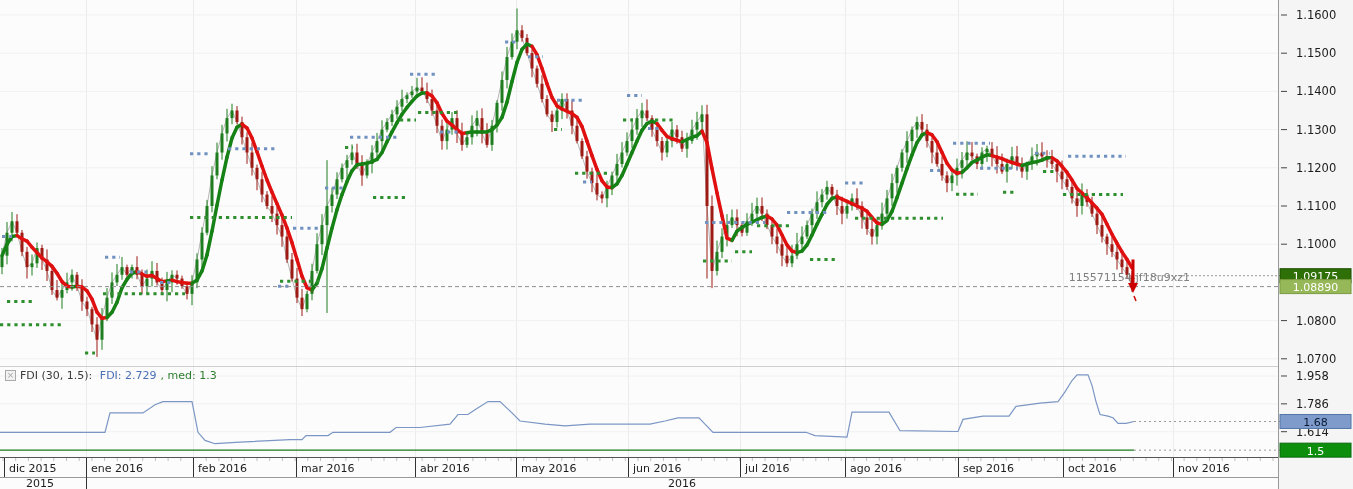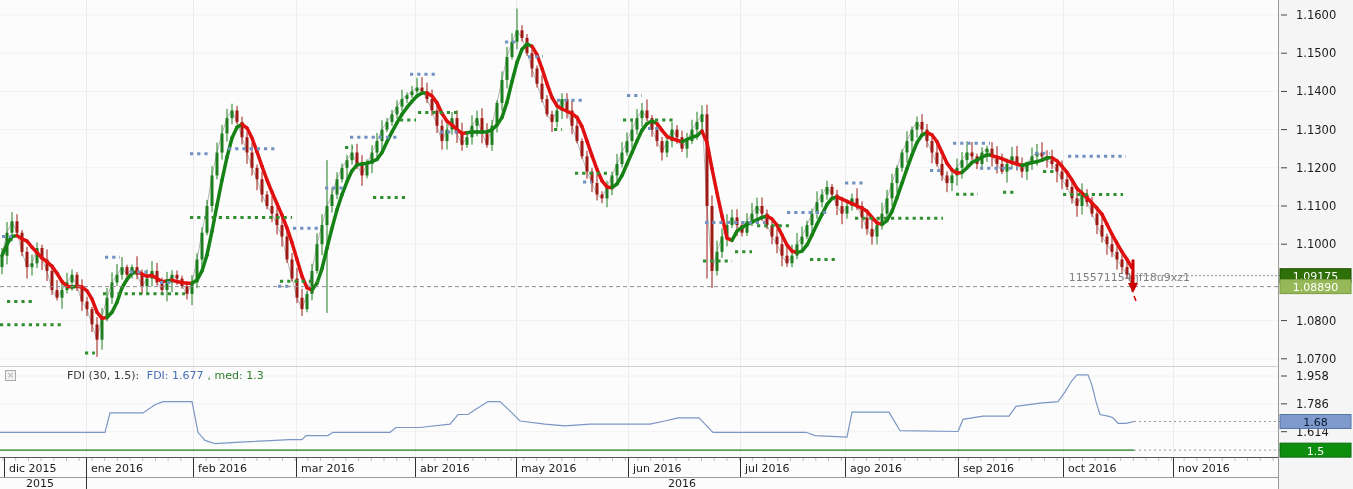--- a/index.html
+++ b/index.html
@@ -3,21 +3,21 @@
 <meta charset="utf-8">
 <style>
   html,body{margin:0;padding:0;background:#fcfcfc;}
   .app{position:relative;width:1353px;height:489px;overflow:hidden;
        font-family:"DejaVu Sans","Liberation Sans",sans-serif;background:#fcfcfc;}
   svg{position:absolute;left:0;top:0;display:block;}
   .fdi-legend{position:absolute;left:5px;top:369px;font-size:11px;color:#3a3a3a;
       display:flex;align-items:center;gap:4px;white-space:pre;}
   .fdi-legend .cb{display:inline-block;width:9px;height:9px;border:1px solid #a9a9a9;
       color:#a9a9a9;font-size:9px;line-height:8px;text-align:center;background:#f2f2f2;}
-  .fdi-legend .t-main{color:#3a3a3a;margin-left:47px;}
+  .fdi-legend .t-main{color:#3a3a3a;}
   .fdi-legend .t-blue{color:#4a6fb5;}
   .fdi-legend .t-green{color:#2e7d2e;}
 </style>
 </head>
 <body>
 
 <div class="app">
   <svg id="chart" width="1353" height="489" viewBox="0 0 1353 489">
       <rect x="0" y="0" width="1353" height="489" fill="#fcfcfc"></rect>
       <rect x="1278" y="0" width="75" height="489" fill="#f5f5f5"></rect>
@@ -971,15 +971,15 @@
           <text x="1315.5" y="425.9937" text-anchor="middle" font-size="11px" fill="#0a1a33">1.68</text>
         </g>
         <g>
           <rect x="1280" y="443.15" width="71" height="14" fill="#0d8f0d" stroke="#0a6a0e" stroke-width="1"></rect>
           <text x="1315.5" y="454.65" text-anchor="middle" font-size="11px" fill="#ffffff">1.5</text>
         </g>
       </g>
     </svg>
   <div class="fdi-legend">
     <span class="cb">×</span>
-    <span class="t-main">FDI (30, 1.5): </span><span class="t-blue">FDI: 1.677</span><span class="t-green">, med: 1.3</span>
+    <span class="t-main">FDI (30, 1.5): </span><span class="t-blue">FDI: 2.729</span><span class="t-green">, med: 1.3</span>
   </div>
 </div>
 
 </body></html>

